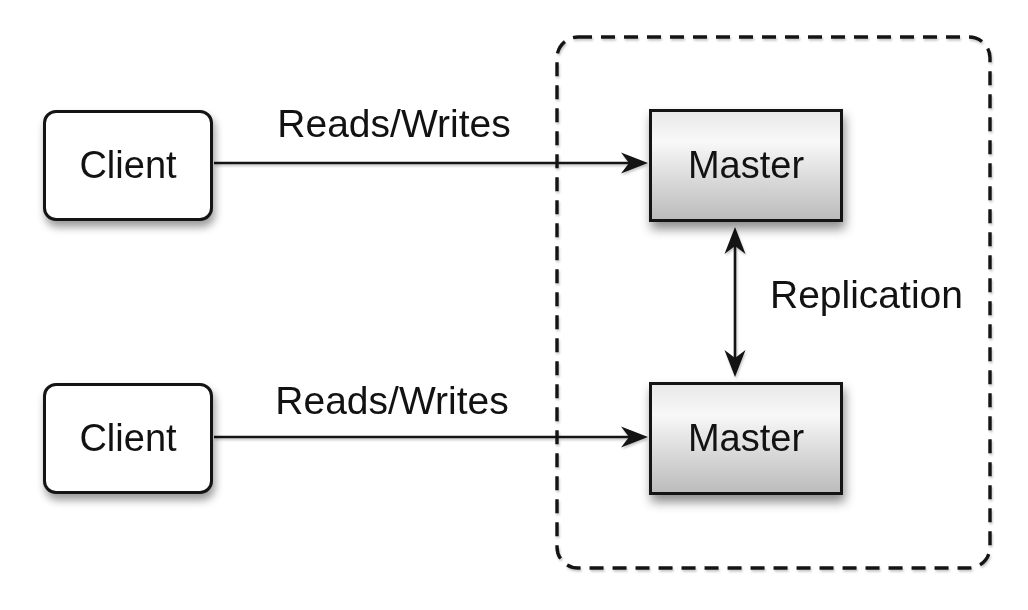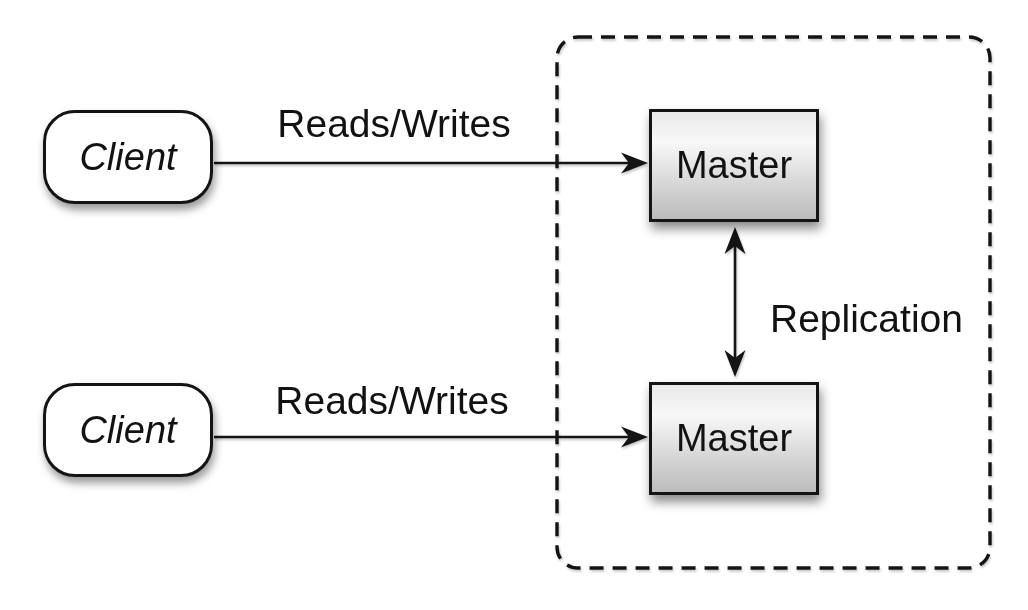--- a/index.html
+++ b/index.html
@@ -40,50 +40,49 @@
     position: absolute;
     display: flex;
     align-items: center;
     justify-content: center;
     font-size: 38px;
     color: var(--text);
   }
   .client {
     left: 43px;
     width: 170px;
-    height: 94px;
+    height: 111px;
     background: var(--client-fill);
     border: 3px solid var(--box-border);
-    border-radius: 32px;
+    border-radius: 13px;
     box-shadow: 2px 6px 9px rgba(0,0,0,0.40);
-    font-style: italic;
   }
   .client-1 { top: 110px; }
   .client-2 { top: 383px; }
   .master {
     left: 649px;
-    width: 170px;
+    width: 194px;
     height: 113px;
     background: linear-gradient(180deg, #e9e9e9 0%, var(--master-top) 28%, #d2d2d2 72%, var(--master-bottom) 100%);
     border: 3.5px solid var(--box-border);
     box-shadow: 2px 7px 10px rgba(0,0,0,0.45);
   }
   .master-1 { top: 109px; }
   .master-2 { top: 382px; }
   .edge-label {
     position: absolute;
     font-size: 39px;
     line-height: 40px;
     white-space: nowrap;
     color: var(--text);
     margin-left: 8px;
   }
   .rw-label-1 { left: 262px; top: 104px; width: 248px; text-align: center; }
   .rw-label-2 { left: 260px; top: 381px; width: 248px; text-align: center; }
-  .replication-label { left: 762px; top: 299px; }
+  .replication-label { left: 762px; top: 275px; }
 </style>
 </head>
 <body>
 
 <div class="canvas">
 
   <svg class="wires" viewBox="0 0 1028 610" aria-hidden="true">
 
     <rect class="zone-rect" x="557" y="37" width="433" height="531" rx="21"></rect>
 

